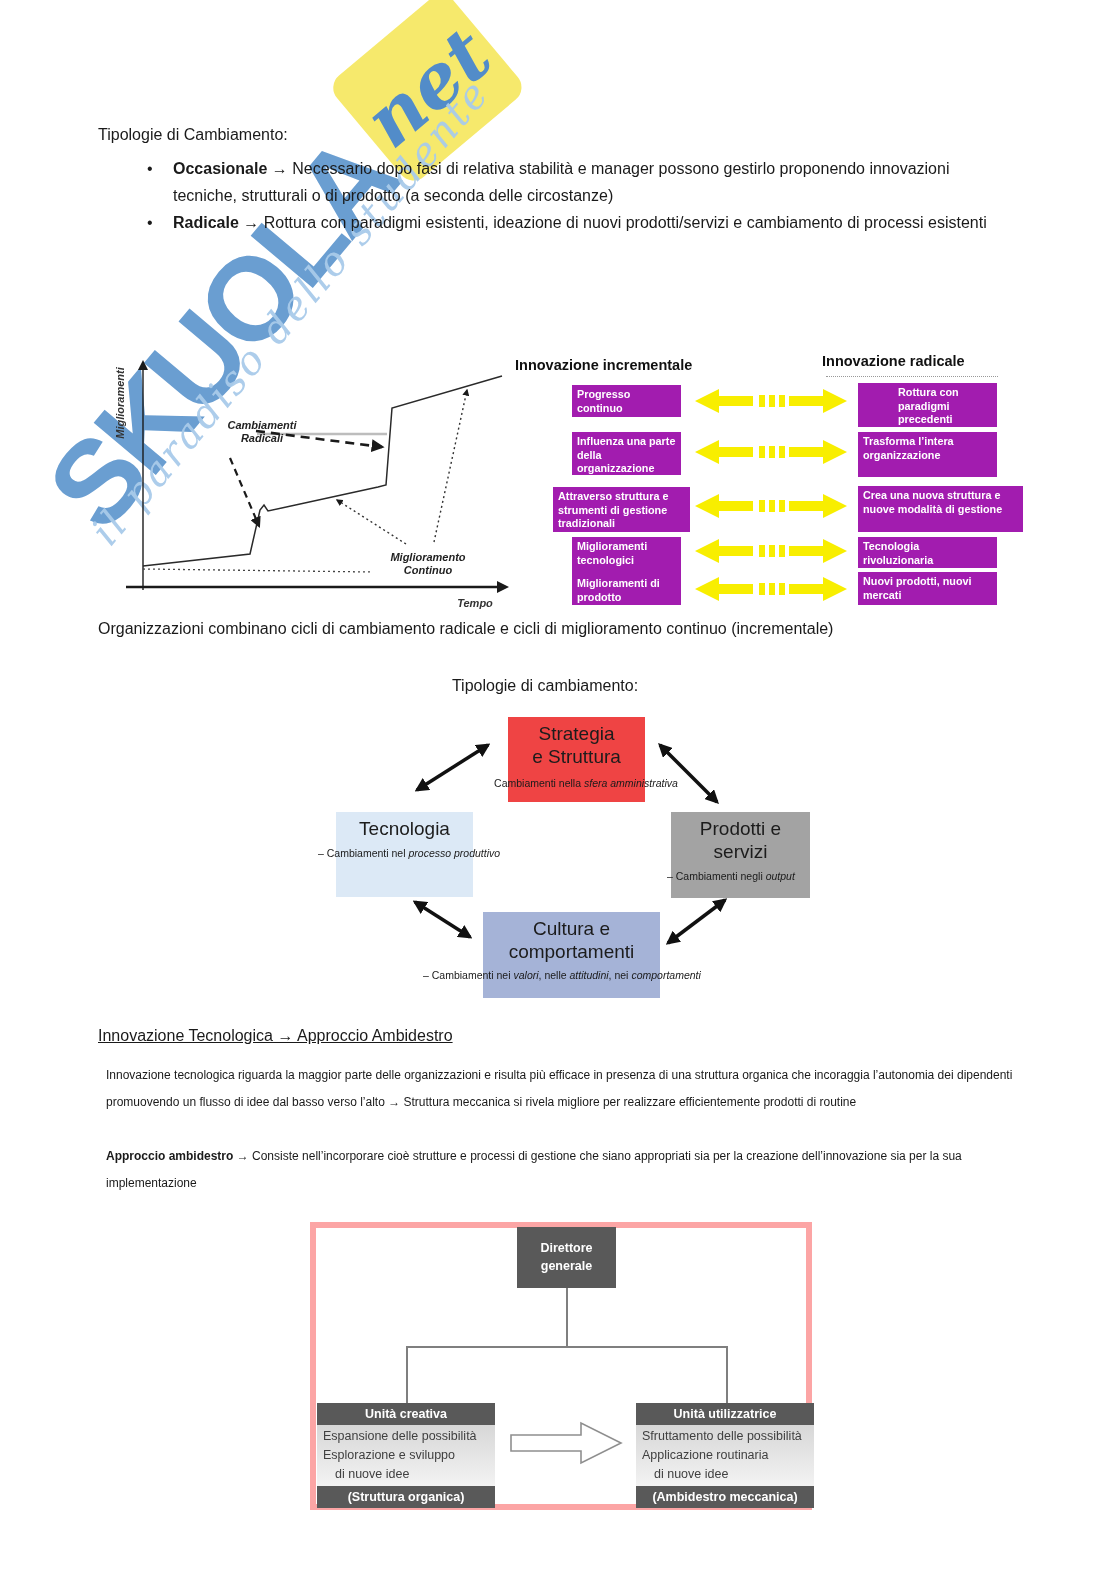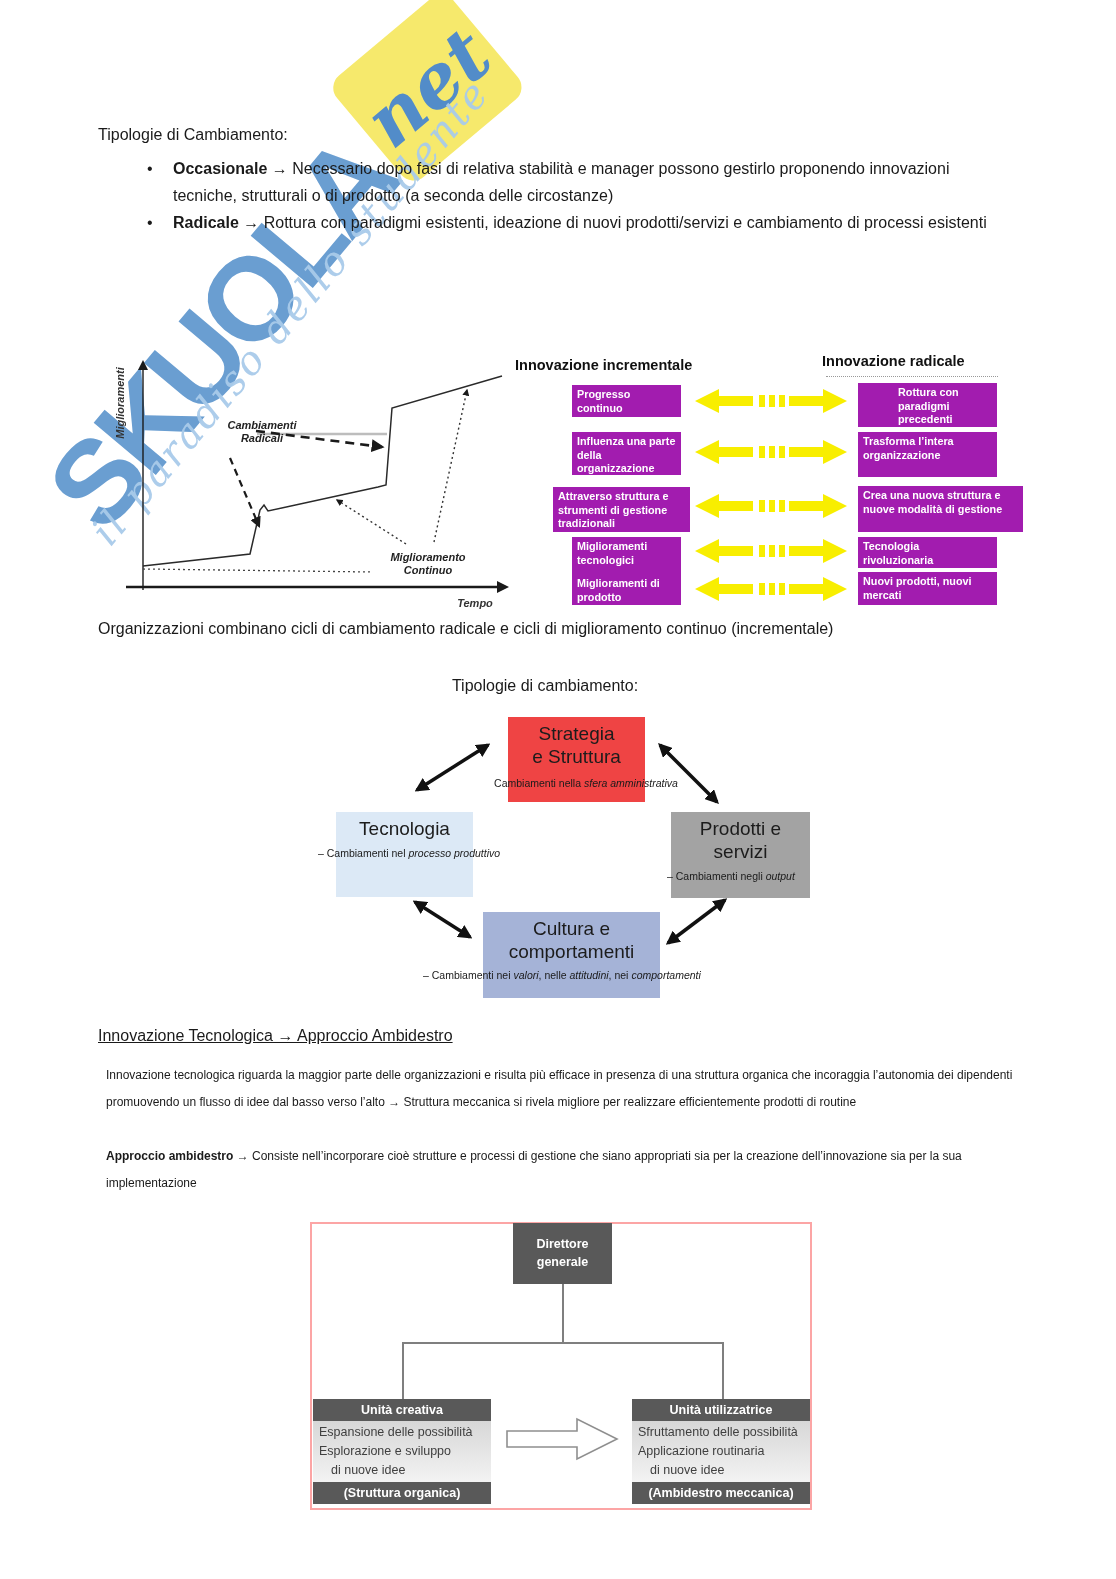--- a/index.html
+++ b/index.html
@@ -32,21 +32,21 @@
   .cmp-header{font-size:14.5px;font-weight:bold;color:#111;}
   .dotted-rule{border-top:1.5px dotted #999;height:0;}
   .navy-box{background:#a21caf;color:#ffffff;font-weight:bold;font-size:10.8px;line-height:1.27;
             padding:3px 5px;box-sizing:border-box;}
   
   .node{box-sizing:border-box;text-align:center;font-size:19px;line-height:1.22;white-space:pre-line;
         padding-top:5px;color:#1c1c1c;}
   .node-cap{font-size:10.5px;color:#1a1a1a;white-space:nowrap;}
   .node-cap.ctr{text-align:center;}
   
-  .orgframe{left:310px;top:1222px;width:502px;height:288px;border:2px solid #fca5a5;background:#ffffff;box-sizing:border-box;}
+  .orgframe{left:310px;top:1222px;width:502px;height:288px;border:6px solid #fca5a5;background:#ffffff;box-sizing:border-box;}
   .gray-box{background:#595959;color:#ffffff;font-weight:bold;text-align:center;}
   .org-top{left:201px;top:-1px;width:99px;height:61px;font-size:12.5px;line-height:1.4;white-space:pre-line;
            display:flex;align-items:center;justify-content:center;}
   .conn{background:#7f7f7f;}
   .unit{width:178px;height:105px;}
   .unit .hd{height:22px;font-size:12.5px;line-height:22px;}
   .unit .bd{height:61px;background:linear-gradient(180deg,#d7d7d7,#f3f3f3);font-size:12.5px;color:#404040;
             line-height:19px;padding:2px 0 0 6px;box-sizing:border-box;}
   .unit .bd .indent{padding-left:12px;}
   .unit .ft{height:22px;font-size:12.5px;line-height:22px;}

